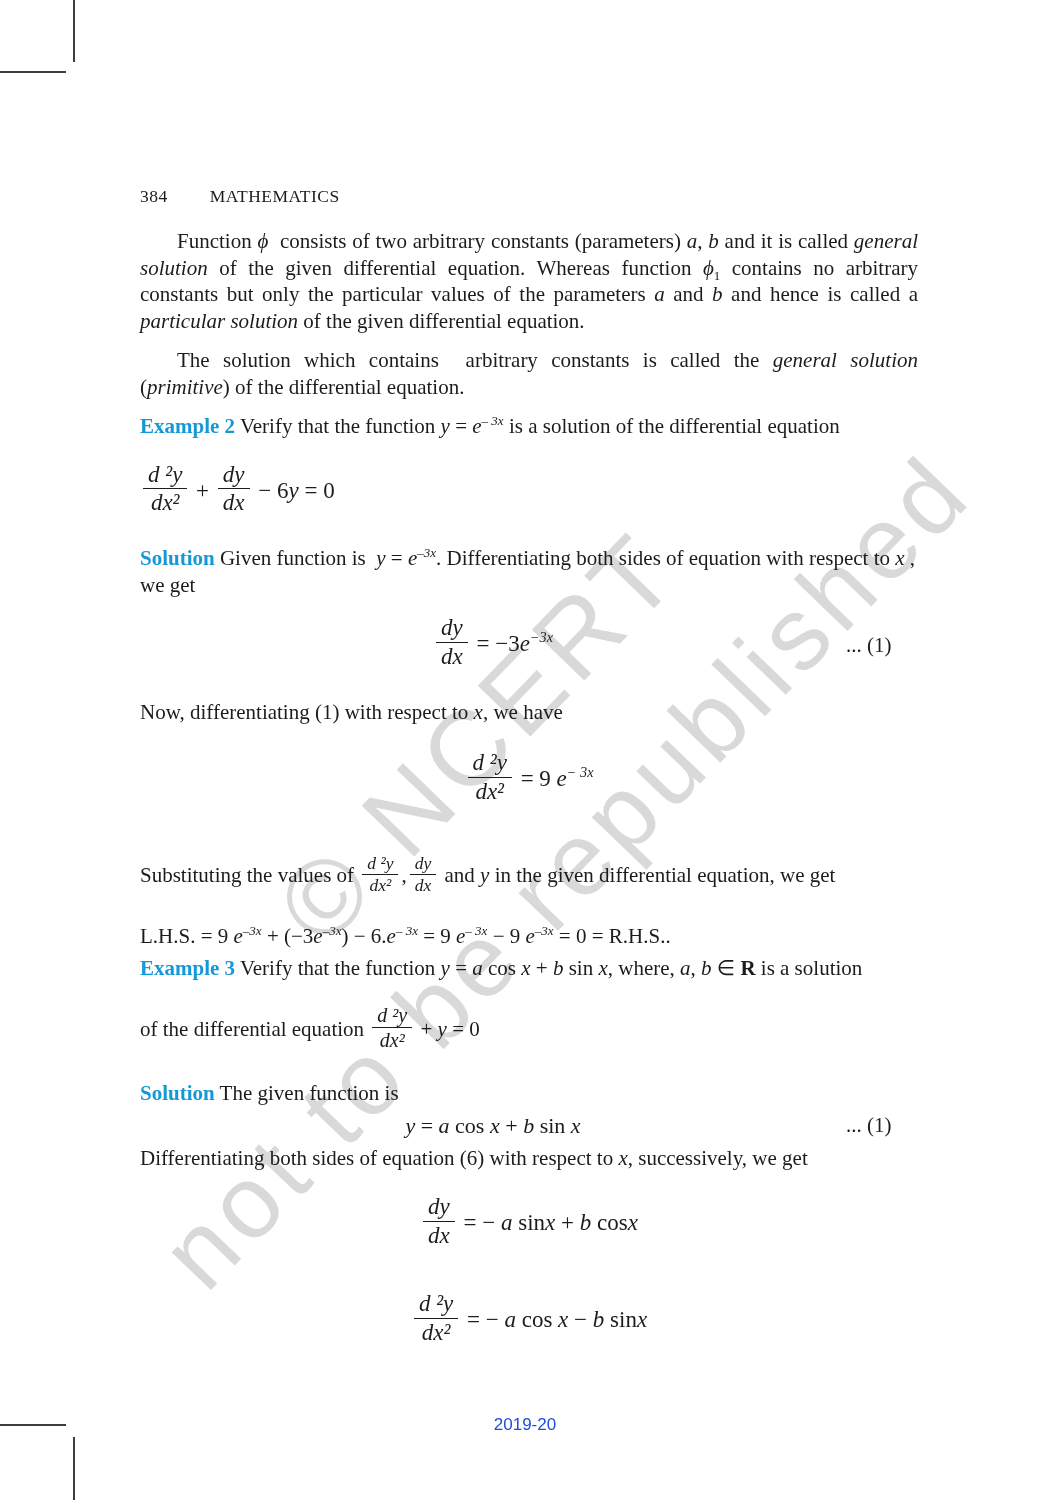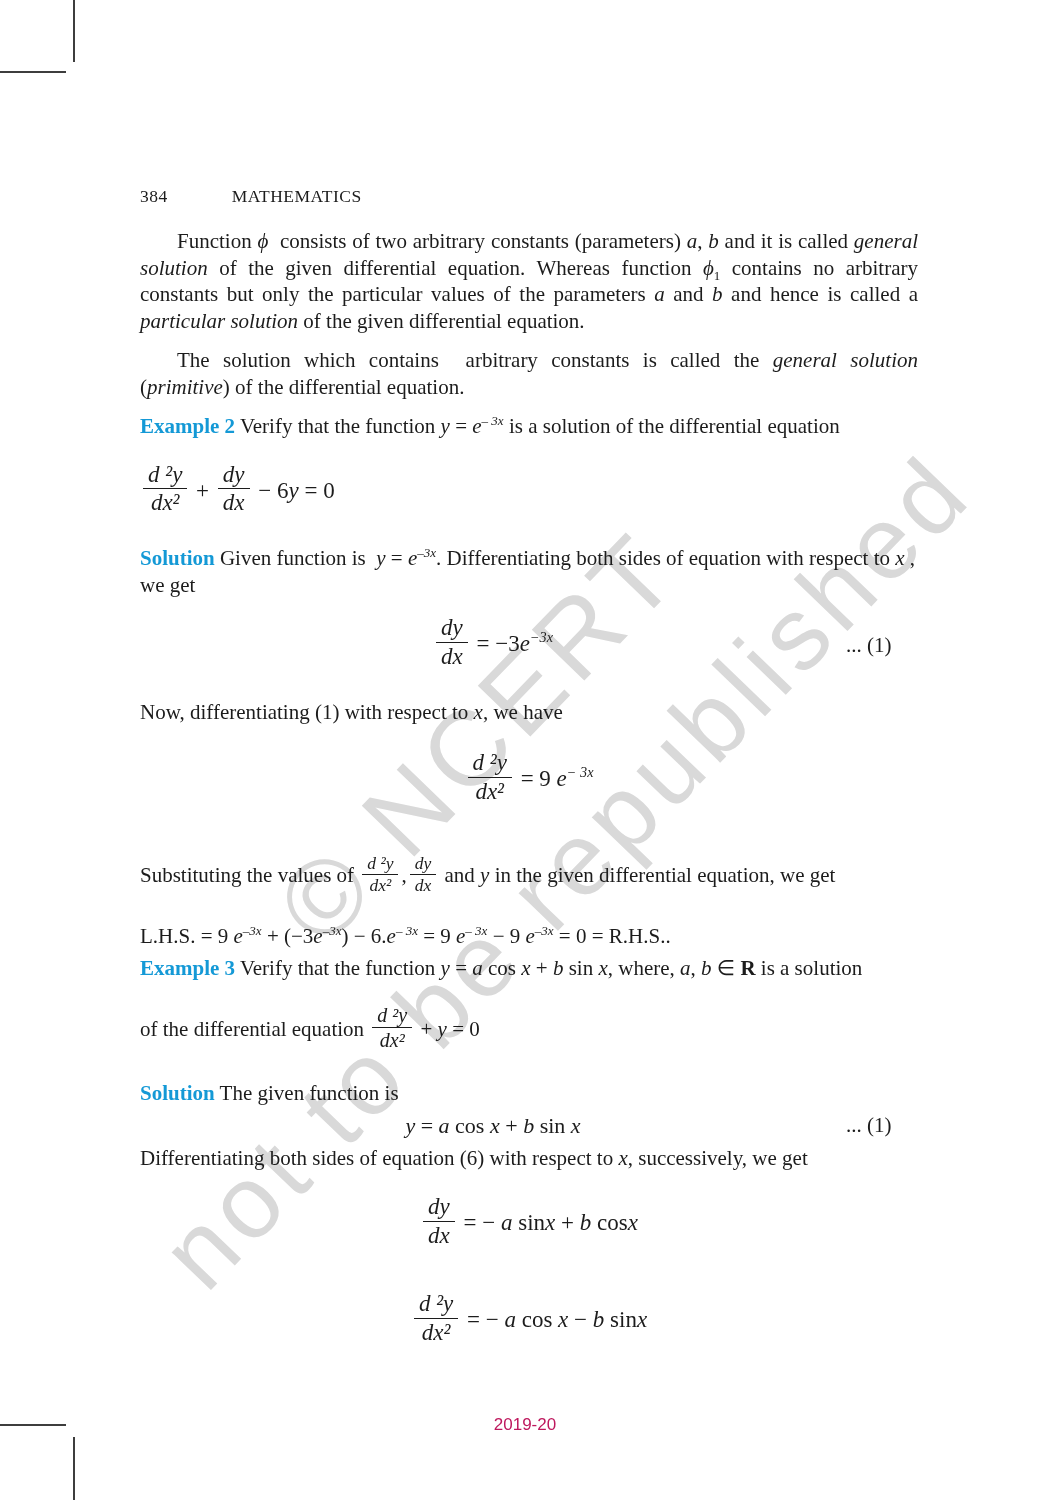--- a/index.html
+++ b/index.html
@@ -11,23 +11,23 @@
   .crop.tl-h{left:0;top:71px;width:66px;height:2px;}
   .crop.bl-h{left:0;top:1424px;width:66px;height:2px;}
   .crop.bl-v{left:73px;top:1437px;width:2px;height:63px;}
   
   .wm{position:absolute;z-index:0;font-family:"Liberation Sans",sans-serif;
       color:#d9d9d9;white-space:nowrap;letter-spacing:7px;}
   .wm.l1{font-size:106px;left:478px;top:738px;transform:translate(-50%,-50%) rotate(-46deg);}
   .wm.l2{font-size:103px;left:566px;top:872px;transform:translate(-50%,-50%) rotate(-46deg);}
   
   .header{position:absolute;left:140px;top:186px;font-size:17.5px;letter-spacing:.5px;z-index:1;}
-  .header .pgnum{margin-right:64px;}
+  .header .pgnum{margin-right:42px;}
   .footer{position:absolute;left:0;top:1415px;width:1050px;text-align:center;
-          font-family:"Liberation Sans",sans-serif;font-size:17px;color:#be185d;z-index:1;}
+          font-family:"Liberation Sans",sans-serif;font-size:17px;color:#1d4ed8;z-index:1;}
   
   .content{position:absolute;left:140px;top:228px;width:778px;z-index:1;}
   .content p{margin:0 0 13px 0;font-size:21px;line-height:26.5px;text-align:justify;}
   .content p.noj{text-align:left;}
   .indent{text-indent:37px;}
   
   .ri{font-style:italic;}
   .rb{font-weight:bold;}
   .rbb{font-weight:bold;color:#1499d6;}
   .rsup{vertical-align:super;font-size:.62em;line-height:0;}

